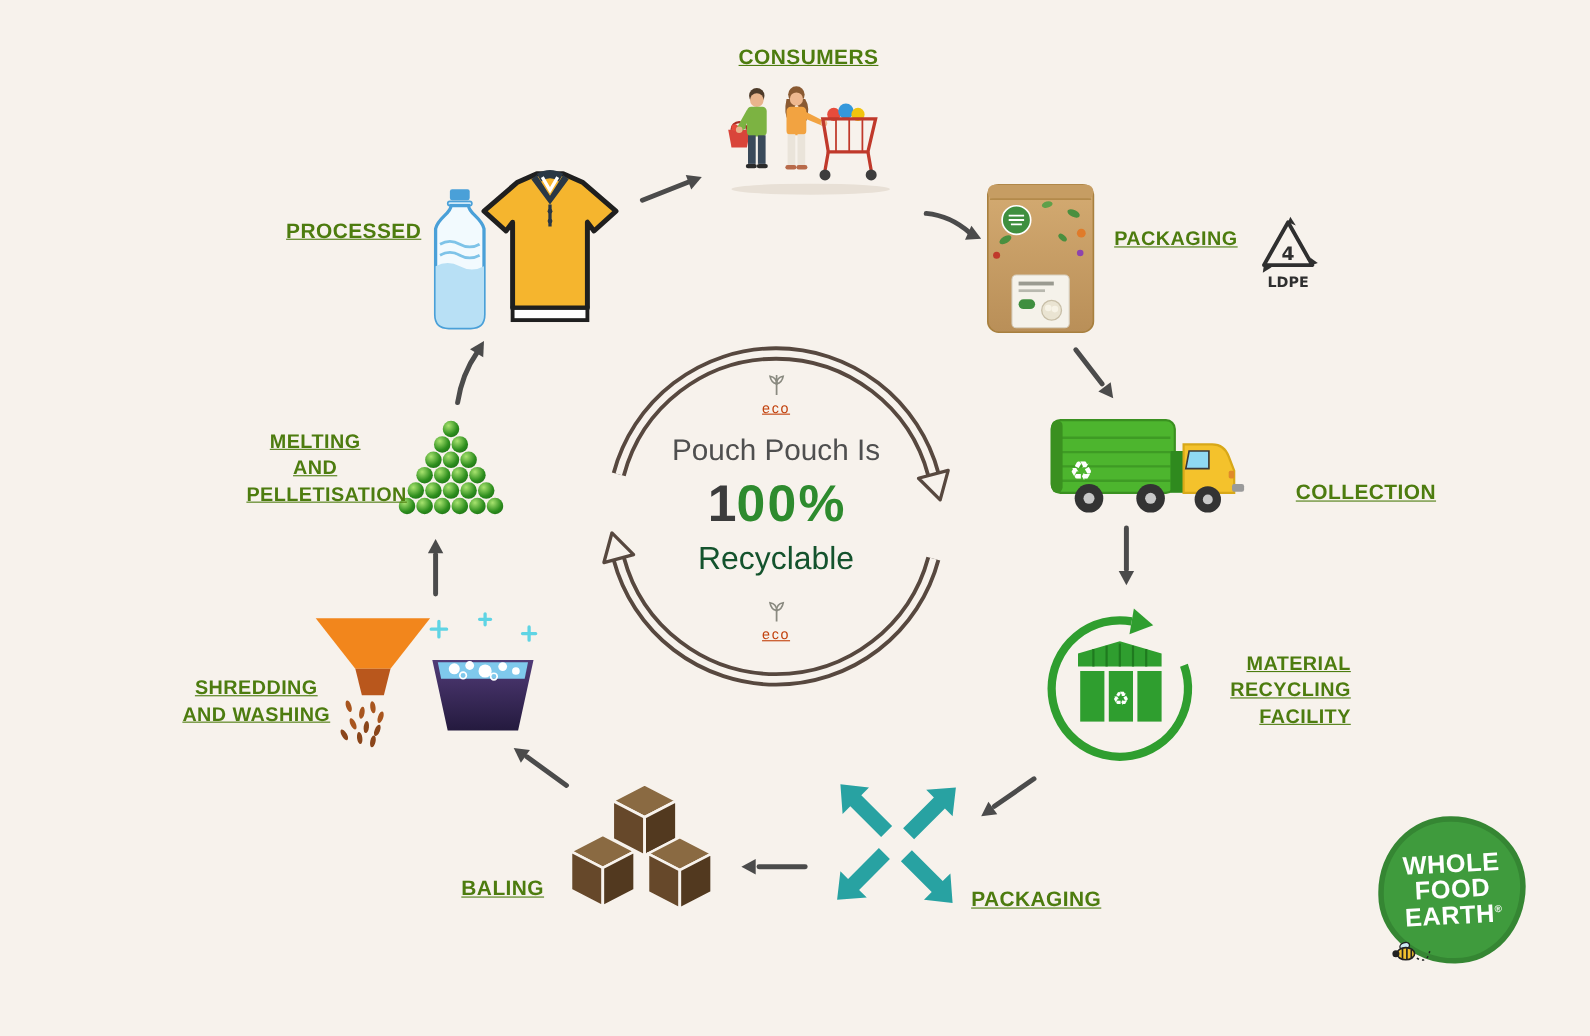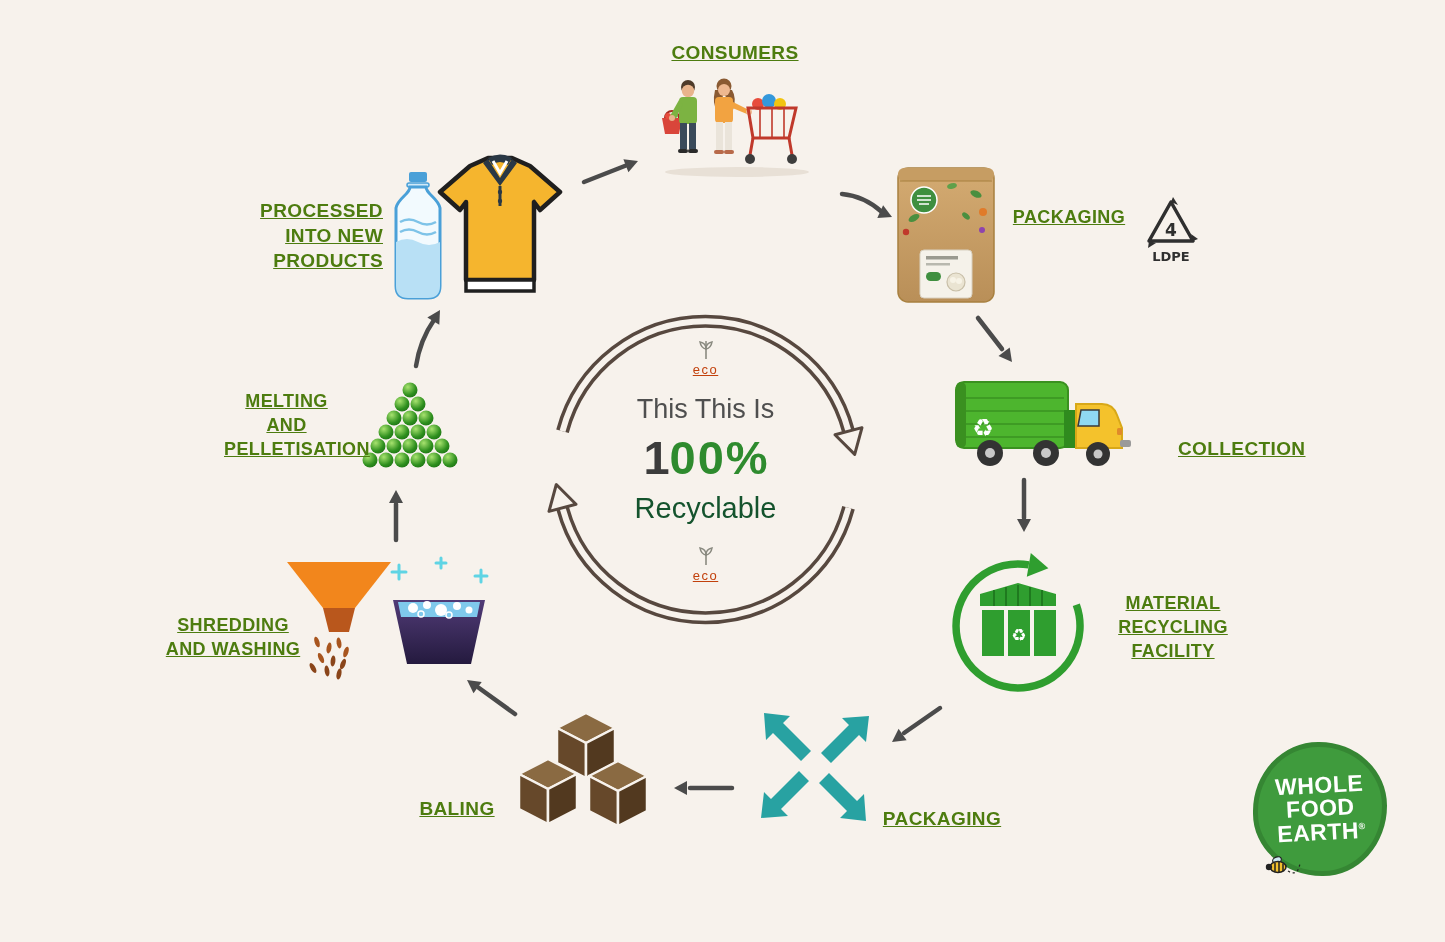--- a/index.html
+++ b/index.html
@@ -61,21 +61,21 @@
     <div class="center-text">
       <div class="eco-chip" style="top:38px;">
         <svg width="26" height="20" viewBox="0 0 26 20">
           <path d="M13,19 V8" stroke="#8a8a80" stroke-width="1.6" fill="none"></path>
           <path d="M13,9 Q8,8 7,2 Q13,3 13,9 Z" fill="none" stroke="#8a8a80" stroke-width="1.5"></path>
           <path d="M13,9 Q18,8 19,2 Q13,3 13,9 Z" fill="none" stroke="#8a8a80" stroke-width="1.5"></path>
           <path d="M13,6 Q13,1 13,1" stroke="#8a8a80" stroke-width="1.5" fill="none"></path>
         </svg>
         <div class="eco-word">eco</div>
       </div>
-      <div class="ct-line1">This This Is</div>
+      <div class="ct-line1">Pouch Pouch Is</div>
       <div class="ct-pct"><span class="p1">1</span><span class="p00">00</span><span class="psign">%</span></div>
       <div class="ct-line3">Recyclable</div>
       <div class="eco-chip" style="top:244px;">
         <svg width="26" height="20" viewBox="0 0 26 20">
           <path d="M13,19 V8" stroke="#8a8a80" stroke-width="1.6" fill="none"></path>
           <path d="M13,9 Q8,8 7,2 Q13,3 13,9 Z" fill="none" stroke="#8a8a80" stroke-width="1.5"></path>
           <path d="M13,9 Q18,8 19,2 Q13,3 13,9 Z" fill="none" stroke="#8a8a80" stroke-width="1.5"></path>
         </svg>
         <div class="eco-word">eco</div>
       </div>
@@ -201,21 +201,21 @@
   <svg class="icon" style="left:942px;top:548px;" width="155" height="150" viewBox="0 0 155 150">
     <path d="M134.3,56.8 A62,62 0 1 1 86.8,16.9" stroke="#2f9e2f" stroke-width="7.5" fill="none"></path>
     <polygon points="106.4,20.3 88.8,5.1 84.8,28.7" fill="#2f9e2f"></polygon>
     <polygon points="38,46 76,35 114,46 114,58 38,58" fill="#2f9e2f"></polygon>
     <path d="M52,42 V58 M64,39 V58 M76,37 V58 M88,39 V58 M100,42 V58" stroke="#1f7a1f" stroke-width="2"></path>
     <rect x="40" y="62" width="22" height="46" fill="#2f9e2f"></rect>
     <rect x="66" y="62" width="22" height="46" fill="#2f9e2f"></rect>
     <rect x="92" y="62" width="22" height="46" fill="#2f9e2f"></rect>
     <text x="77" y="93" text-anchor="middle" font-size="17" fill="#ffffff">♻</text>
   </svg>
-  <div class="lbl" style="left:1118px;top:592px;width:110px;font-size:18px;">
+  <div class="lbl" style="left:1118px;top:592px;width:110px;font-size:18px;text-align:right;">
     <div>MATERIAL</div>
     <div>RECYCLING</div>
     <div>FACILITY</div>
   </div>
 
   <svg class="arrow" style="left:882px;top:702px;" width="64" height="48" viewBox="0 0 64 48">
     <line x1="58" y1="6" x2="22" y2="31"></line>
     <polygon points="10,40 16.6,26.8 24.6,38.2"></polygon>
   </svg>
 
@@ -345,21 +345,20 @@
     <div>PELLETISATION</div>
   </div>
 
   <svg class="arrow" style="left:402px;top:302px;" width="50" height="72" viewBox="0 0 50 72">
     <path d="M14,64 Q18,38 32,18"></path>
     <polygon points="38,8 37.3,22.7 25.3,15.5"></polygon>
   </svg>
 
   <div class="lbl" style="left:193px;top:198px;width:190px;text-align:right;">
     <div>PROCESSED</div>
-    <div>INTO NEW PRODUCTS</div>
   </div>
   <svg class="icon" style="left:386px;top:170px;" width="64" height="134" viewBox="0 0 64 134">
     <rect x="23" y="2" width="18" height="10" rx="2" fill="#4aa0d8"></rect>
     <rect x="21" y="13" width="22" height="4" rx="2" fill="#cfe9f8" stroke="#4aa0d8" stroke-width="1.5"></rect>
     <path d="M24,17 C24,24 12,28 10,38 L10,116 Q10,128 22,128 L42,128 Q54,128 54,116 L54,38 C52,28 40,24 40,17 Z" fill="#f2fafe" stroke="#4aa0d8" stroke-width="3"></path>
     <path d="M10,72 Q21,66 32,72 Q43,78 54,72 L54,116 Q54,128 42,128 L22,128 Q10,128 10,116 Z" fill="#b8e0f5"></path>
     <path d="M14,52 q9,-5 18,0 q9,5 18,0" stroke="#7ec3e8" stroke-width="2.5" fill="none"></path>
     <path d="M14,62 q9,-5 18,0 q9,5 18,0" stroke="#7ec3e8" stroke-width="2.5" fill="none"></path>
   </svg>
   <svg class="icon" style="left:436px;top:148px;" width="128" height="158" viewBox="0 0 128 158">

